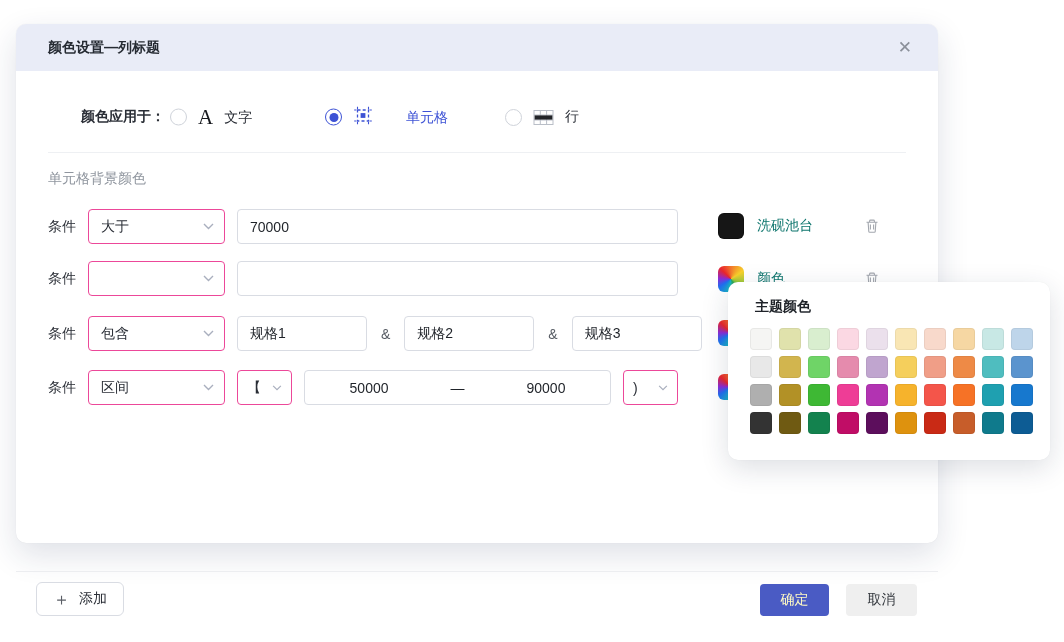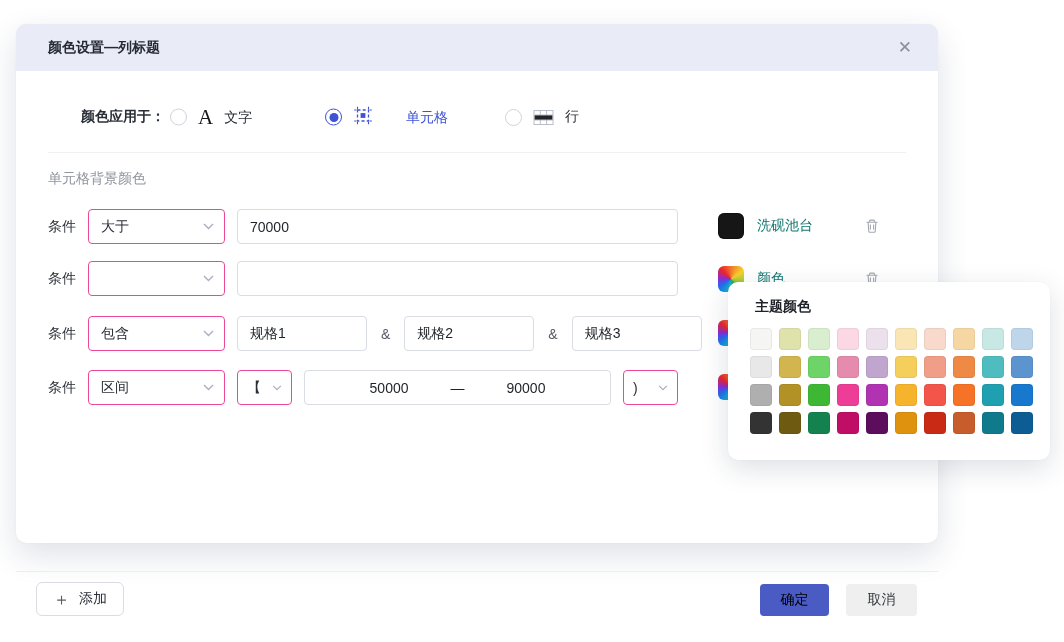--- a/index.html
+++ b/index.html
@@ -42,40 +42,40 @@
   .select-op { width:137px; margin-left:12px; }
   .select-br { width:55px; margin-left:12px; padding:0 9px; }
   .chev { flex:0 0 auto; display:block; }
   .tinput { height:35px; border:1px solid #d9dce3; border-radius:4px; padding:0 12px; color:#1f2329;
             font-size:14px; font-family:inherit; outline:none; background:#fff; }
   .w-wide { width:441px; margin-left:12px; }
   .w-spec { width:130px; }
   .ml12 { margin-left:12px; }
   .amp { color:#565b63; margin:0 14px; }
   .range-box { width:307px; height:35px; margin-left:12px; border:1px solid #d9dce3; border-radius:4px;
-               display:flex; align-items:center; justify-content:center; gap:42px; color:#1f2329; }
+               display:flex; align-items:center; justify-content:center; gap:62px; color:#1f2329; }
 
   .row-side { position:absolute; left:702px; display:flex; align-items:center; }
   .s1 { top:189px; } .s2 { top:242px; } .s3 { top:296px; } .s4 { top:350px; }
   .swatch { width:26px; height:26px; border-radius:6px; flex:0 0 auto; cursor:pointer; }
   .swatch.black { background:var(--swatch-black,#161616); box-shadow:inset 0 0 0 1px rgba(0,0,0,.25); }
   .swatch.rainbow { background:conic-gradient(from 315deg,#e8262d,#f2742c 12%,#f8d12b 28%,#8cc63f 45%,
                     #28a55a 55%,#19b5c0 65%,#1f6ff0 78%,#8a2bd8 88%,#e8262d); }
   .swatch-name { margin-left:13px; width:105px; color:#0f766e; }
   .trash-btn { border:none; background:transparent; cursor:pointer; padding:2px; line-height:0; }
 
   
   .footer-divider { position:absolute; left:0; right:0; top:547px; height:1px; background:#ecedf0; }
   .add-btn { position:absolute; left:20px; top:558px; height:34px; padding:0 16px; background:#fff;
              border:1px solid #d9dce3; border-radius:6px; display:flex; align-items:center; gap:9px;
              font-size:14px; color:#2a2e36; cursor:pointer; font-family:inherit; }
   .add-plus { color:#5a5e66; font-size:17px; line-height:1; }
   .btn { position:absolute; top:560px; height:32px; border:none; border-radius:4px; font-size:14px;
          font-family:inherit; cursor:pointer; }
-  .btn-ok { left:744px; width:69px; background:var(--ok-bg,#4A5BC4); color:#000000;text-align:center; }
+  .btn-ok { left:744px; width:69px; background:var(--ok-bg,#4A5BC4); color:#fef9c3;text-align:center; }
   .btn-cancel { left:830px; width:71px; background:#efefef; color:#33373d; }
 
   
   .popup { position:absolute; left:728px; top:282px; width:322px; height:178px; background:#fff; z-index:20;
            border-radius:10px; box-shadow:0 8px 28px rgba(30,38,70,.15), 0 0 1px rgba(0,0,0,.08); }
   .popup-title { position:absolute; left:27px; top:16px; font-weight:600; color:#1f2329; }
   .palette { position:absolute; left:22px; top:46px; display:grid;
              grid-template-columns:repeat(10,22px); gap:6px 7px; }
   .pswatch { width:22px; height:22px; border-radius:4px; cursor:pointer;
              box-shadow:inset 0 0 0 1px rgba(0,0,0,.05); }

